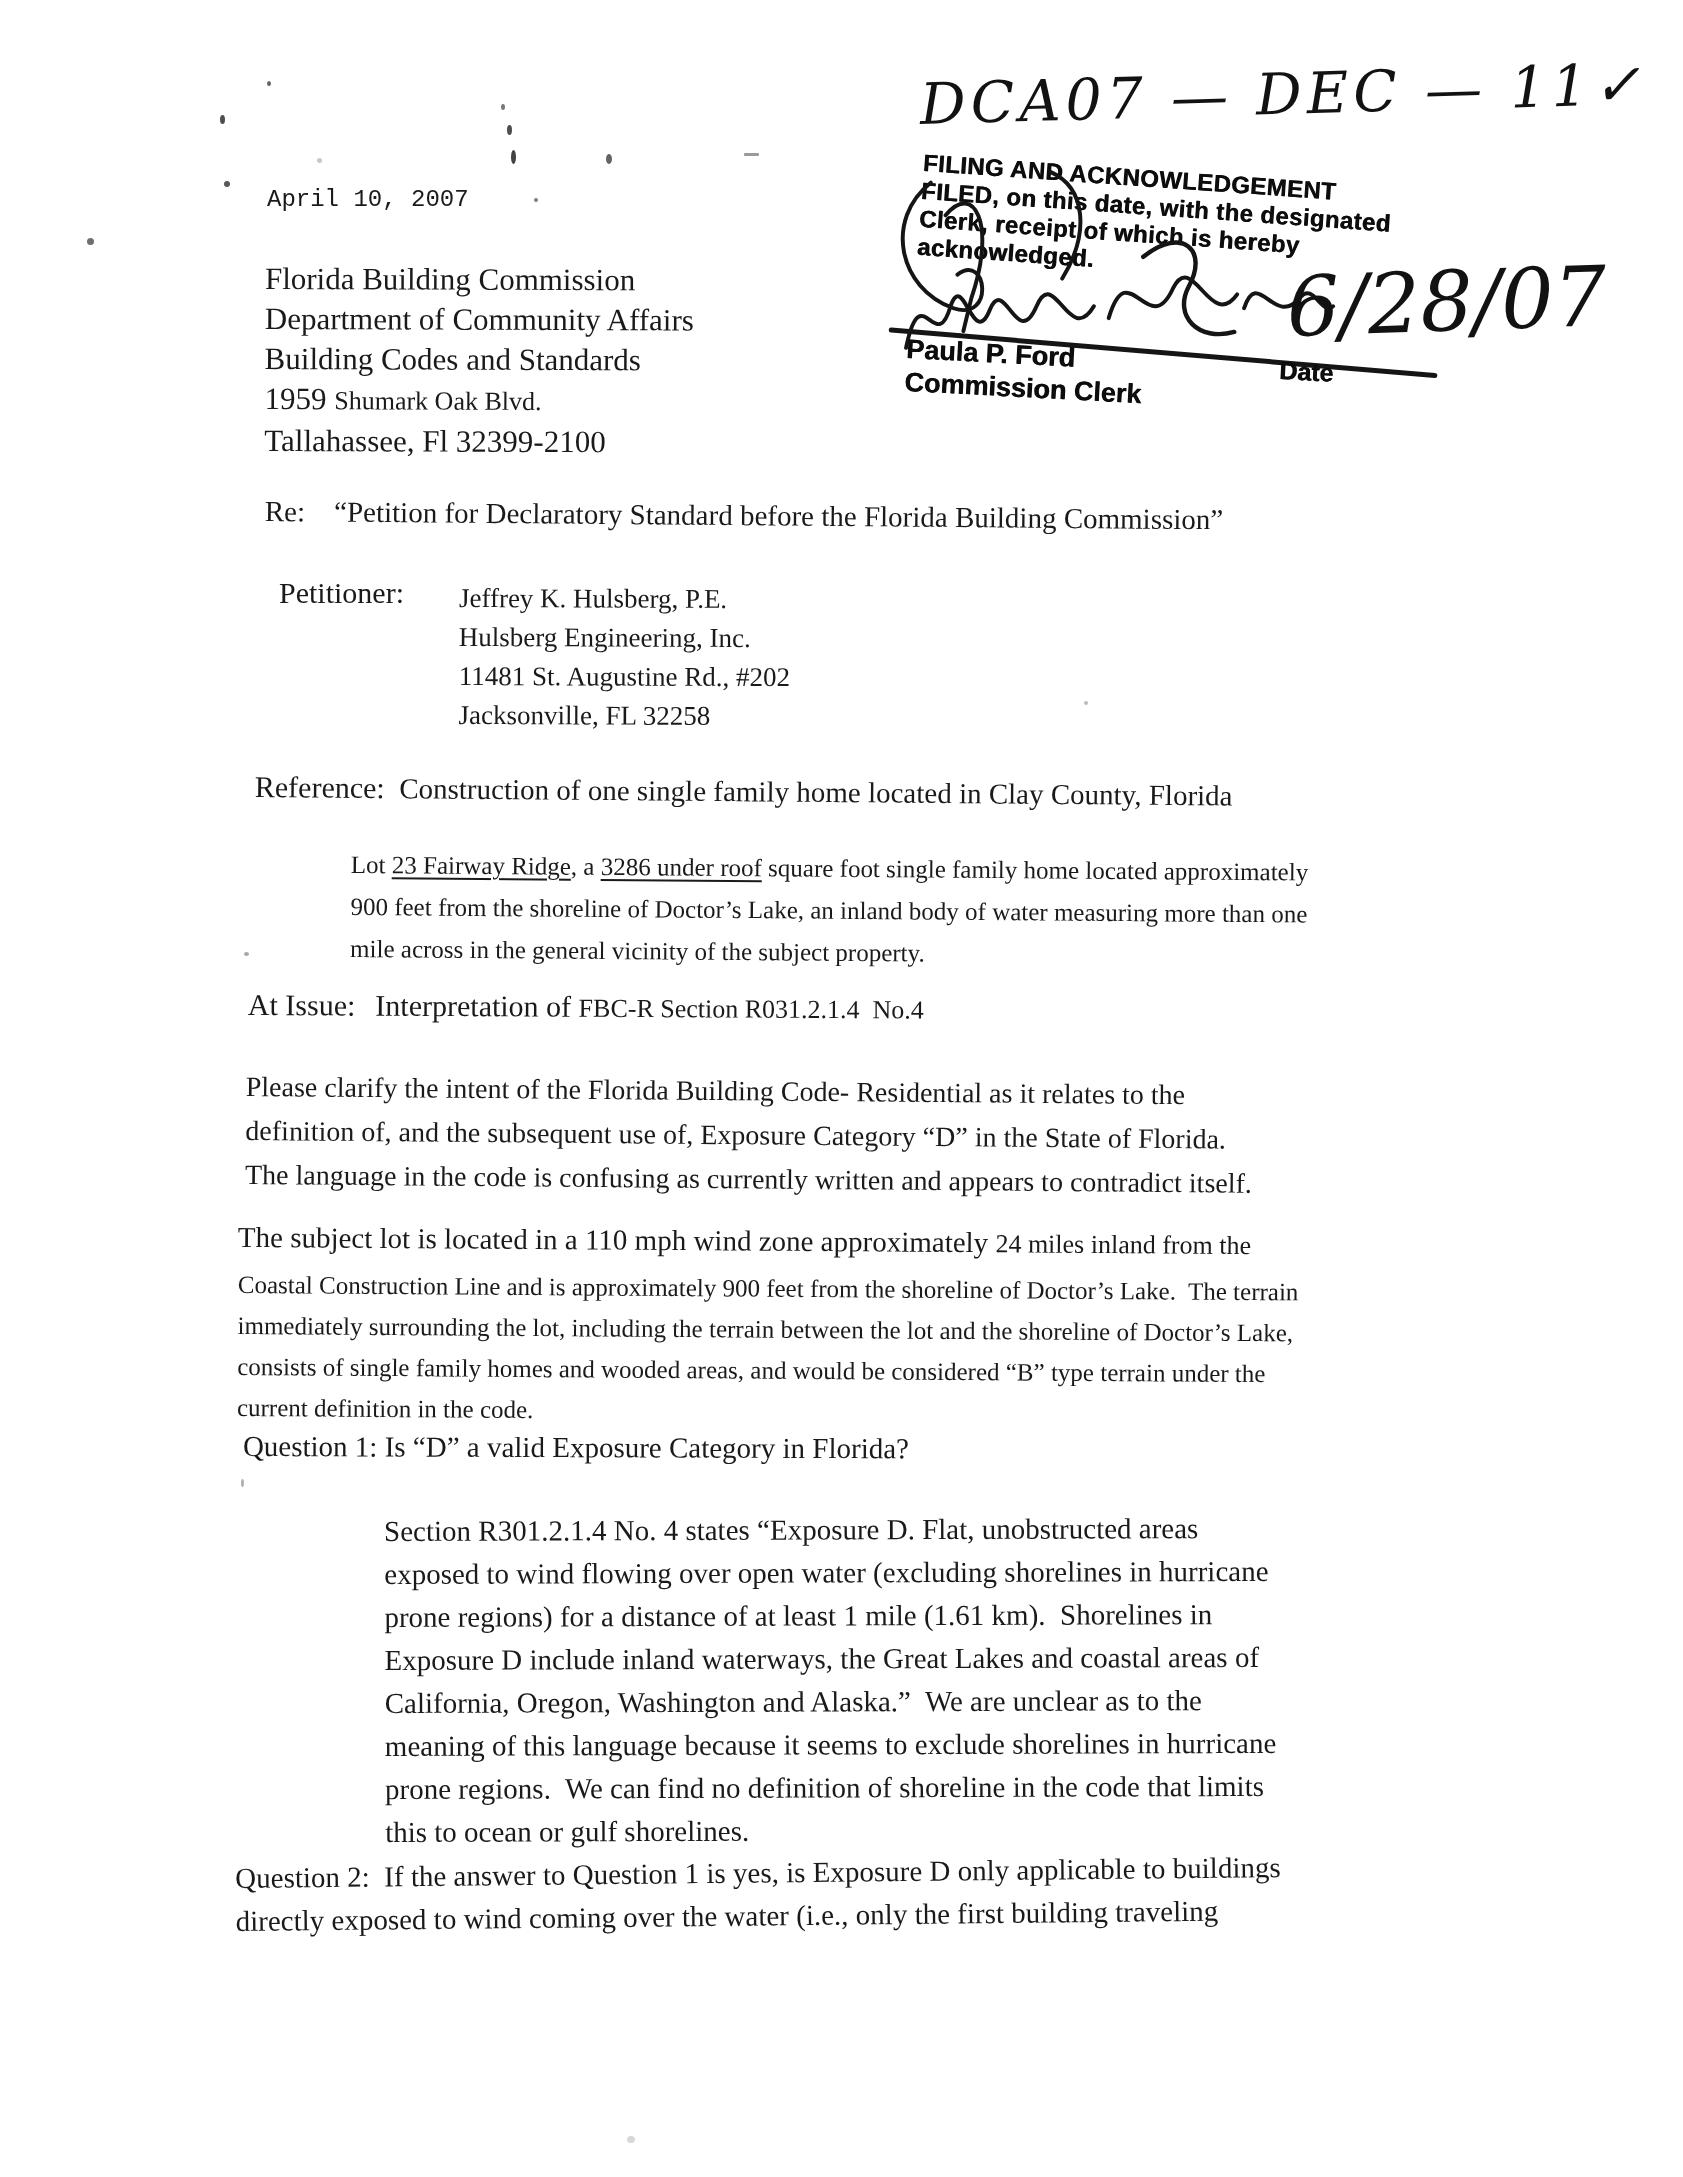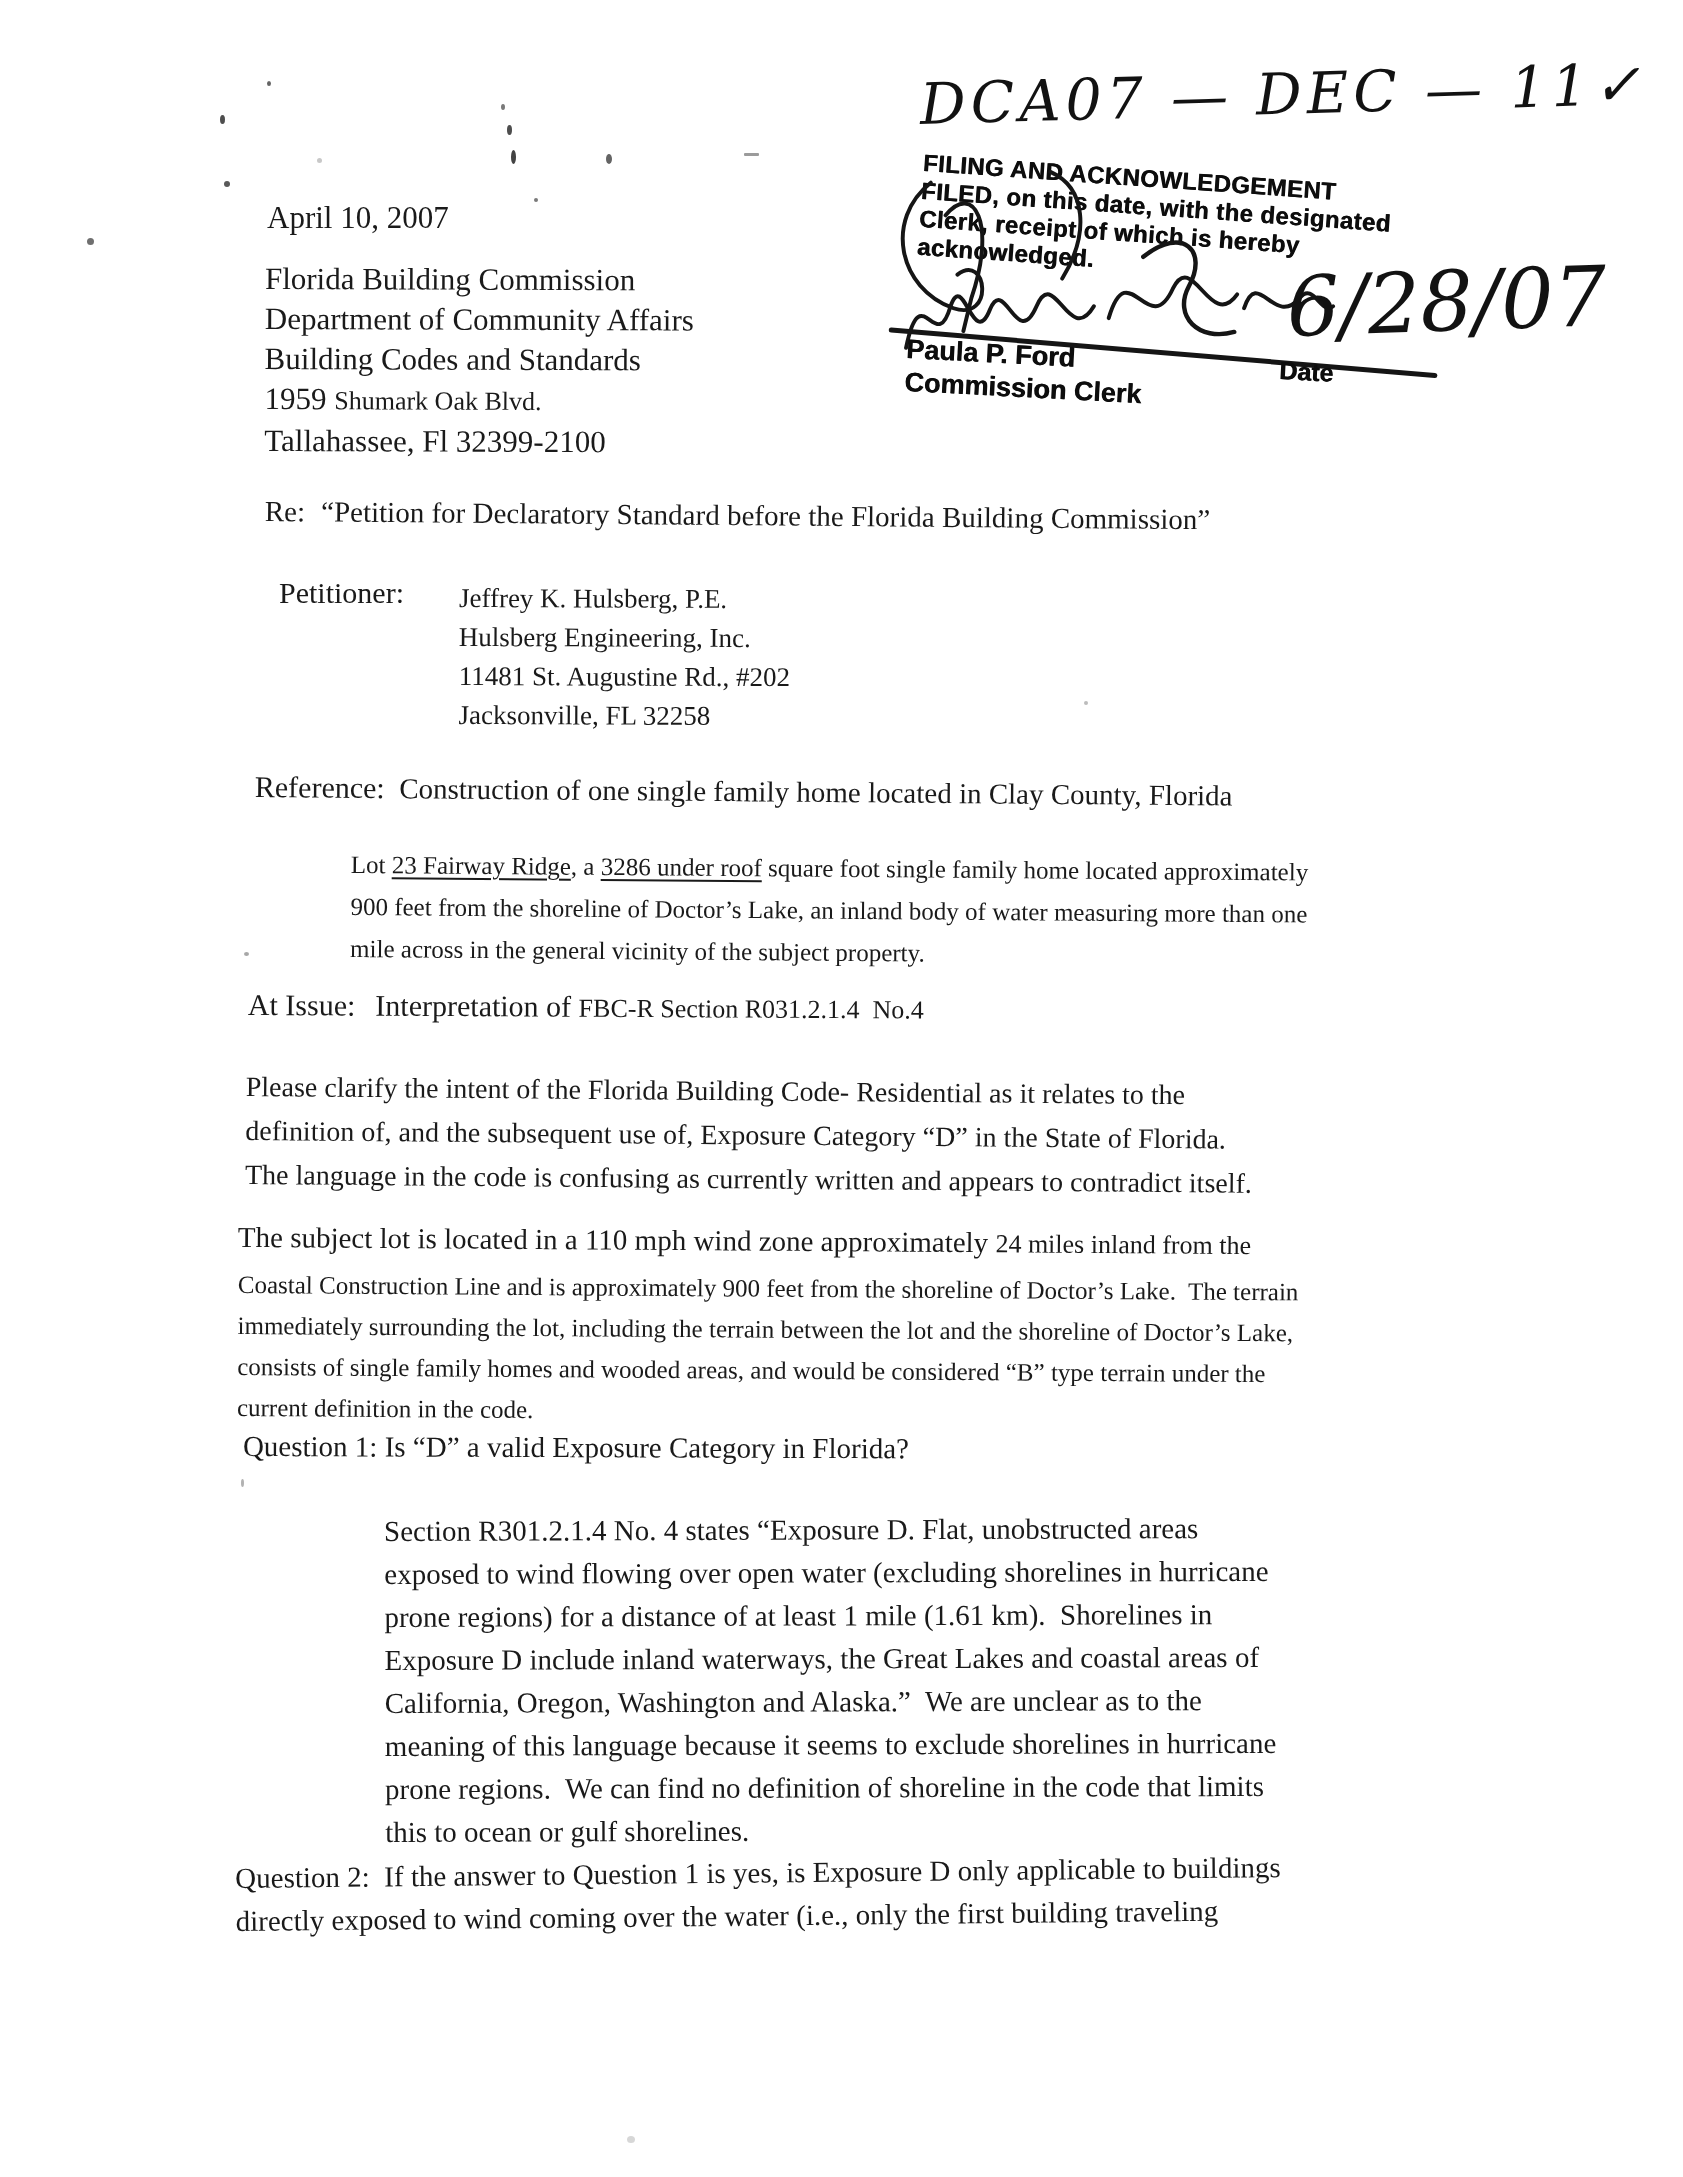--- a/index.html
+++ b/index.html
@@ -8,26 +8,26 @@
     width:1683px;height:2177px;
     margin:0 auto;
     background:#ffffff;
     overflow:hidden;
     color:#1a1a1a;
     font-family:"Liberation Serif", serif;
   }
   .abs{position:absolute;}
   .lines{white-space:pre;}
   
-  .date-line{left:267px;top:200px;font-size:31px;}
+  .date-line{left:267px;top:186px;font-size:24px;font-family:Liberation Mono, monospace;}
   .recipient{left:265px;top:259px;font-size:31px;line-height:40px;transform:rotate(0.2deg);transform-origin:left top;}
   .recipient .street{font-size:26px;}
   .line4{white-space:pre;}
   .re-line{left:265px;top:495px;font-size:29px;transform:rotate(0.5deg);transform-origin:left top;}
-  .re-line .re-label{margin-right:16px;}
+  .re-line .re-label{margin-right:29px;}
   .pet-label{left:279px;top:576px;font-size:30px;}
   .pet-lines{left:459px;top:579px;font-size:27px;line-height:39px;transform:rotate(0.2deg);transform-origin:left top;}
   .reference{left:255px;top:770px;transform:rotate(0.5deg);transform-origin:left top;white-space:pre;}
   .reference .ref-label{font-size:30px;}
   .reference .ref-text{font-size:29px;}
   .lot{left:351px;top:844px;font-size:25px;line-height:42px;transform:rotate(0.45deg);transform-origin:left top;}
   .lot .ul{text-decoration:underline;text-decoration-thickness:2px;text-underline-offset:4px;}
   .lot .l1{white-space:pre;}
   .at-issue{left:248px;top:988px;transform:rotate(0.3deg);transform-origin:left top;white-space:pre;}
   .at-issue .ai-label{font-size:30px;margin-right:20px;margin-top:22px;}

